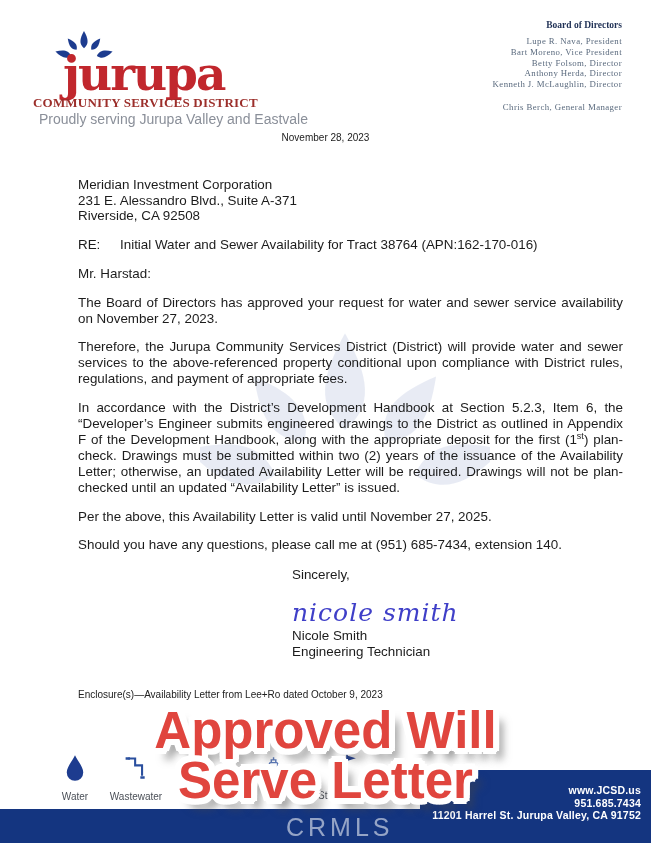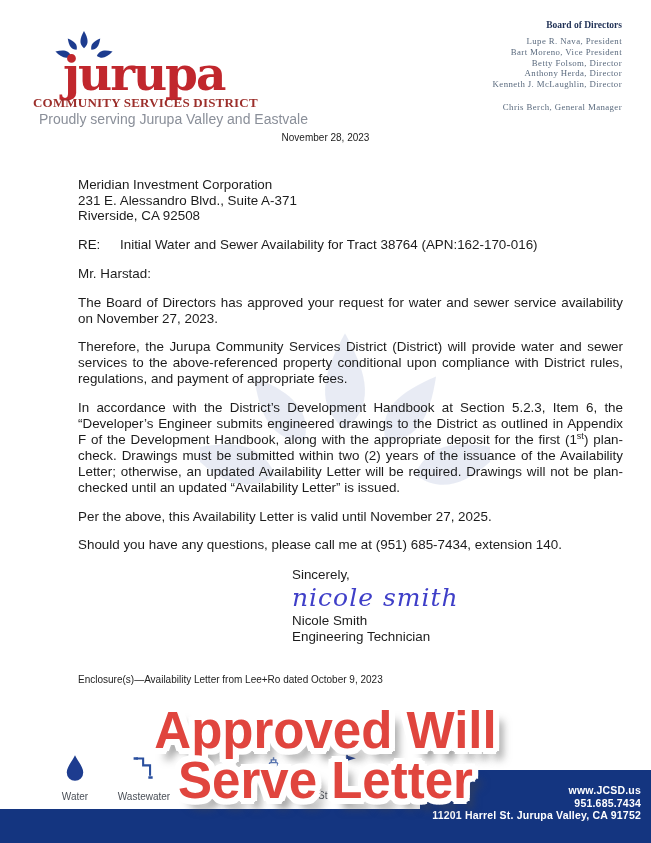--- a/index.html
+++ b/index.html
@@ -43,21 +43,21 @@
     font-size:13.4px; line-height:15.9px;
   }
   .content p{margin:0 0 13px 0;}
   .addr div{line-height:15.6px;}
   .addr{margin-bottom:13px;}
   .re-line{margin-bottom:13px;}
   .re-label{display:inline-block; width:42px;}
   .just{text-align:justify;}
   sup{font-size:9px; vertical-align:super; line-height:0;}
   .closing-block{margin-left:214px; margin-top:14px;}
-  .closing-sincerely{margin-bottom:0;}
+  .closing-sincerely{margin-bottom:15px;}
   .signature-script{
     font-family:"DejaVu Serif", serif; font-style:italic;
     font-size:25px; line-height:30px; color:#3f3fc8; letter-spacing:1px;
   }
   .signer{line-height:15.6px;}
   .enclosure{margin-top:28px; font-size:10px; color:#222;}
 
   
   .overlay{
     position:absolute; left:0; right:0; top:706px; z-index:30;
@@ -78,21 +78,21 @@
     position:absolute; left:286px; top:813px; z-index:20;
     font-size:25px; letter-spacing:4px; color:rgba(255,255,255,0.55); font-weight:400;
   }
   .contact{
     position:absolute; right:10px; top:784px; z-index:25; text-align:right;
     color:#ffffff; font-size:10.5px; font-weight:bold; line-height:12.5px; letter-spacing:0.2px;
   }
   .svc{position:absolute; z-index:5; text-align:center;}
   .svc-label{font-size:10px; color:#4a4f57;}
   .svc-water{left:47px; top:753px; width:56px;}
-  .svc-wastewater{left:108px; top:753px; width:72px;}
+  .svc-wastewater{left:100px; top:753px; width:72px;}
   .svc-graffiti{left:258px; top:753px; width:32px;}
   .svc-flag{left:336px; top:750px; width:30px;}
   .svc-frag-a{left:318px; top:790px;}
   .svc-frag-b{left:356px; top:790px;}
   .svc .icon{height:30px; margin-bottom:4px;}
 </style>
 </head>
 <body>
 
 <div class="page">
@@ -225,20 +225,21 @@
   <div class="svc svc-frag-a">
     <div class="svc-label">St</div>
   </div>
   <div class="svc svc-frag-b">
     <div class="svc-label">lie</div>
   </div>
 
   <div class="bar-right"></div>
   <div class="bar-full"></div>
 
+  <div class="crmls">CRMLS</div>
 
   <div class="contact">
     <div>www.JCSD.us</div>
     <div>951.685.7434</div>
     <div>11201 Harrel St. Jurupa Valley, CA 91752</div>
   </div>
 
   <div class="overlay">
     <div>Approved Will</div>
     <div>Serve Letter</div>

